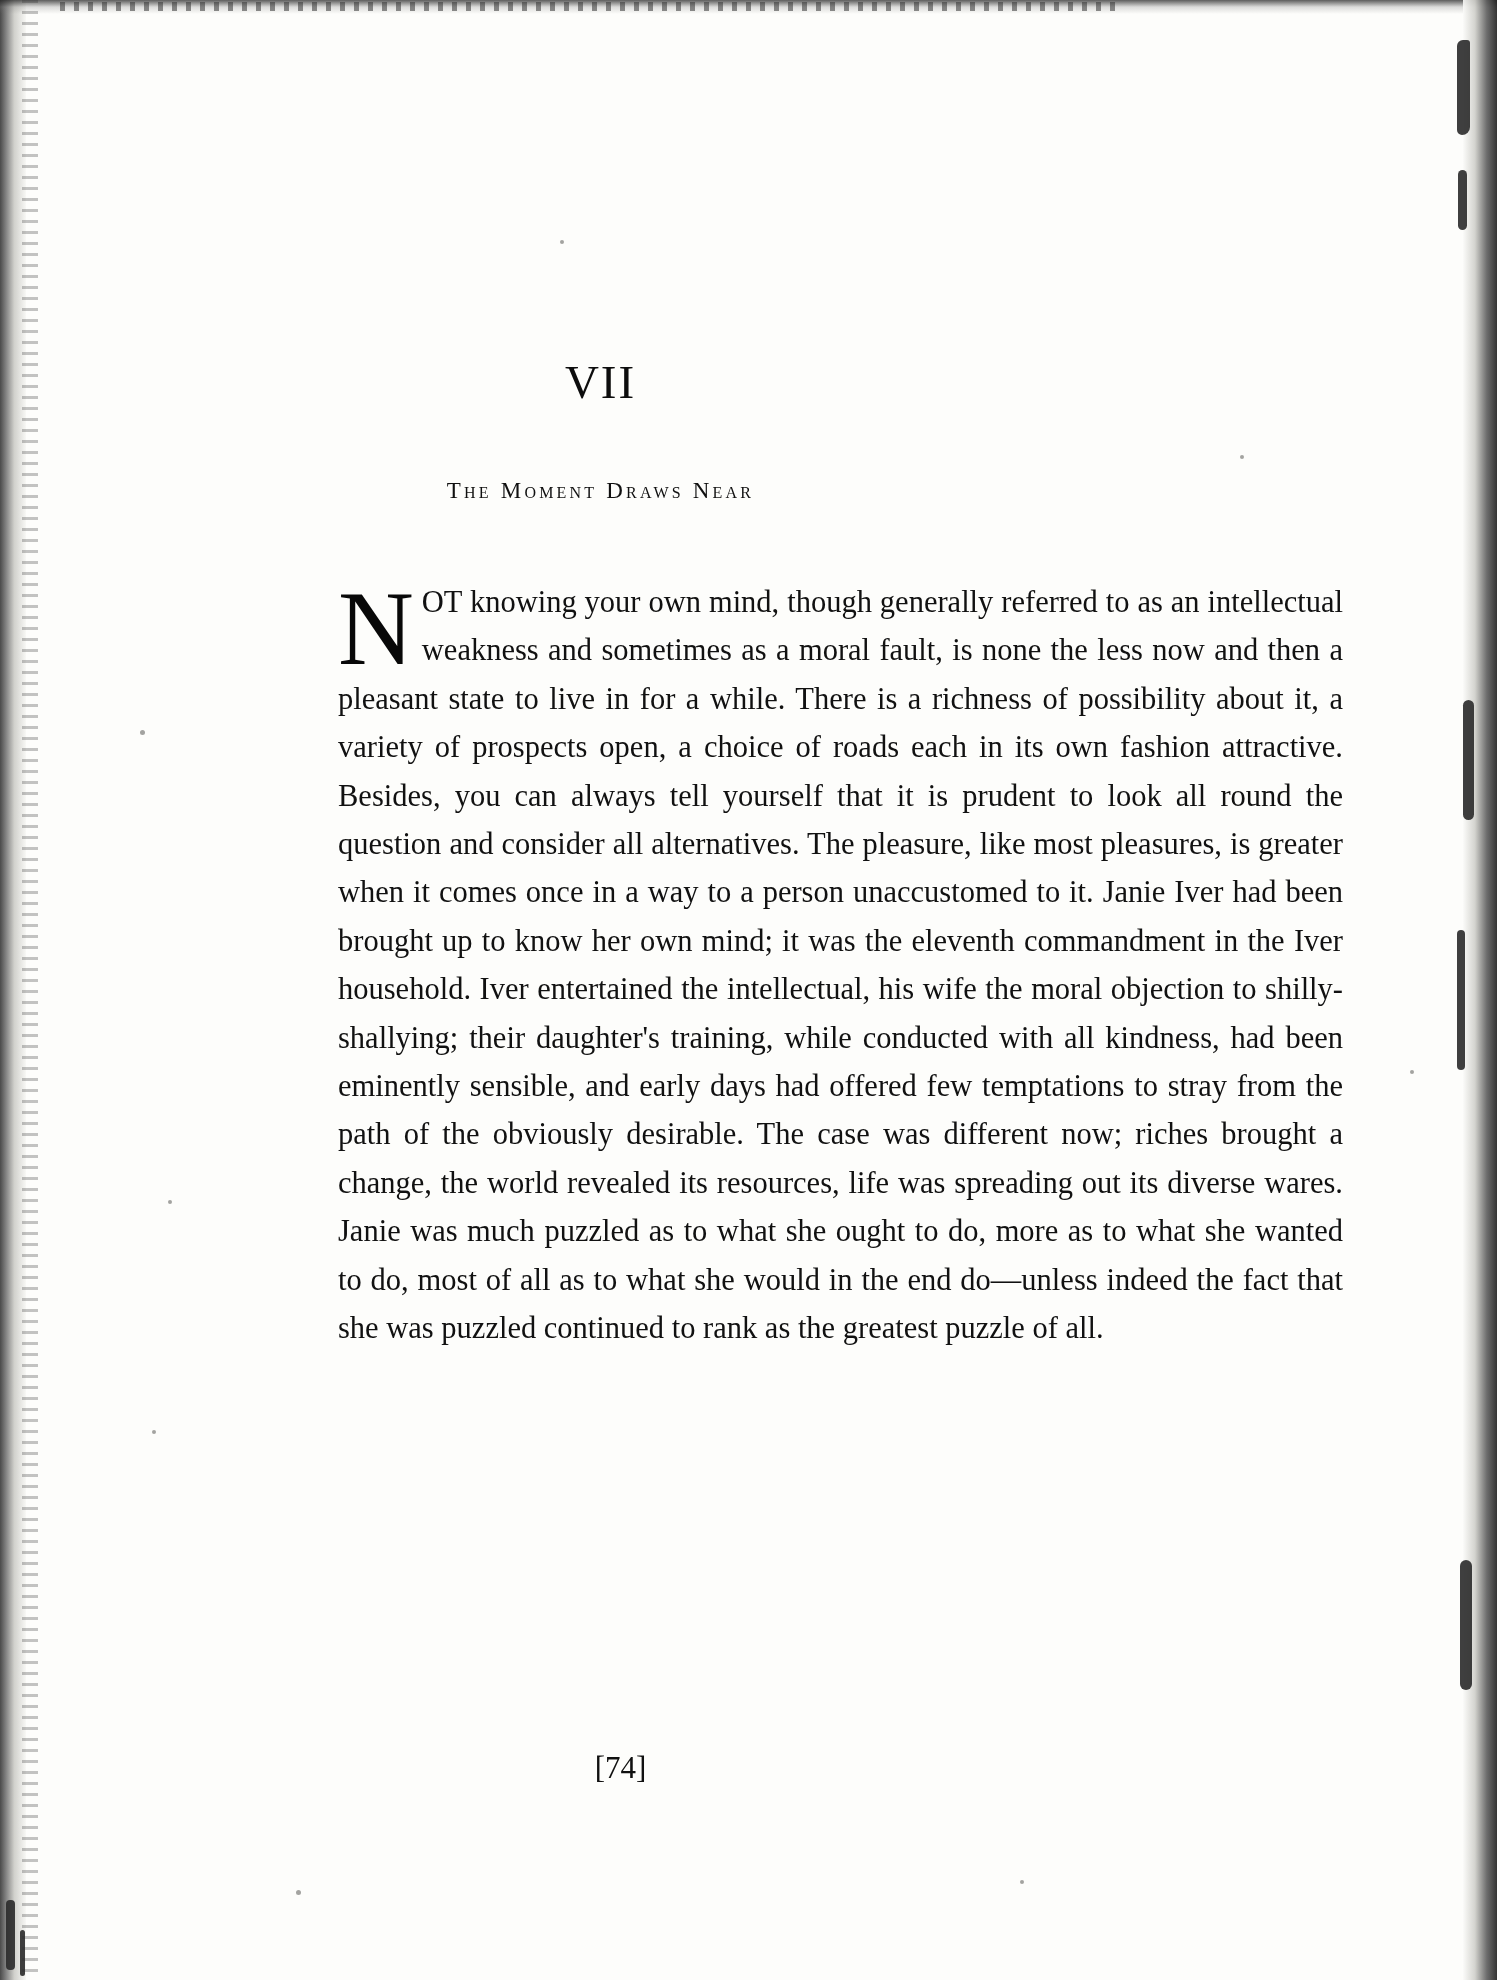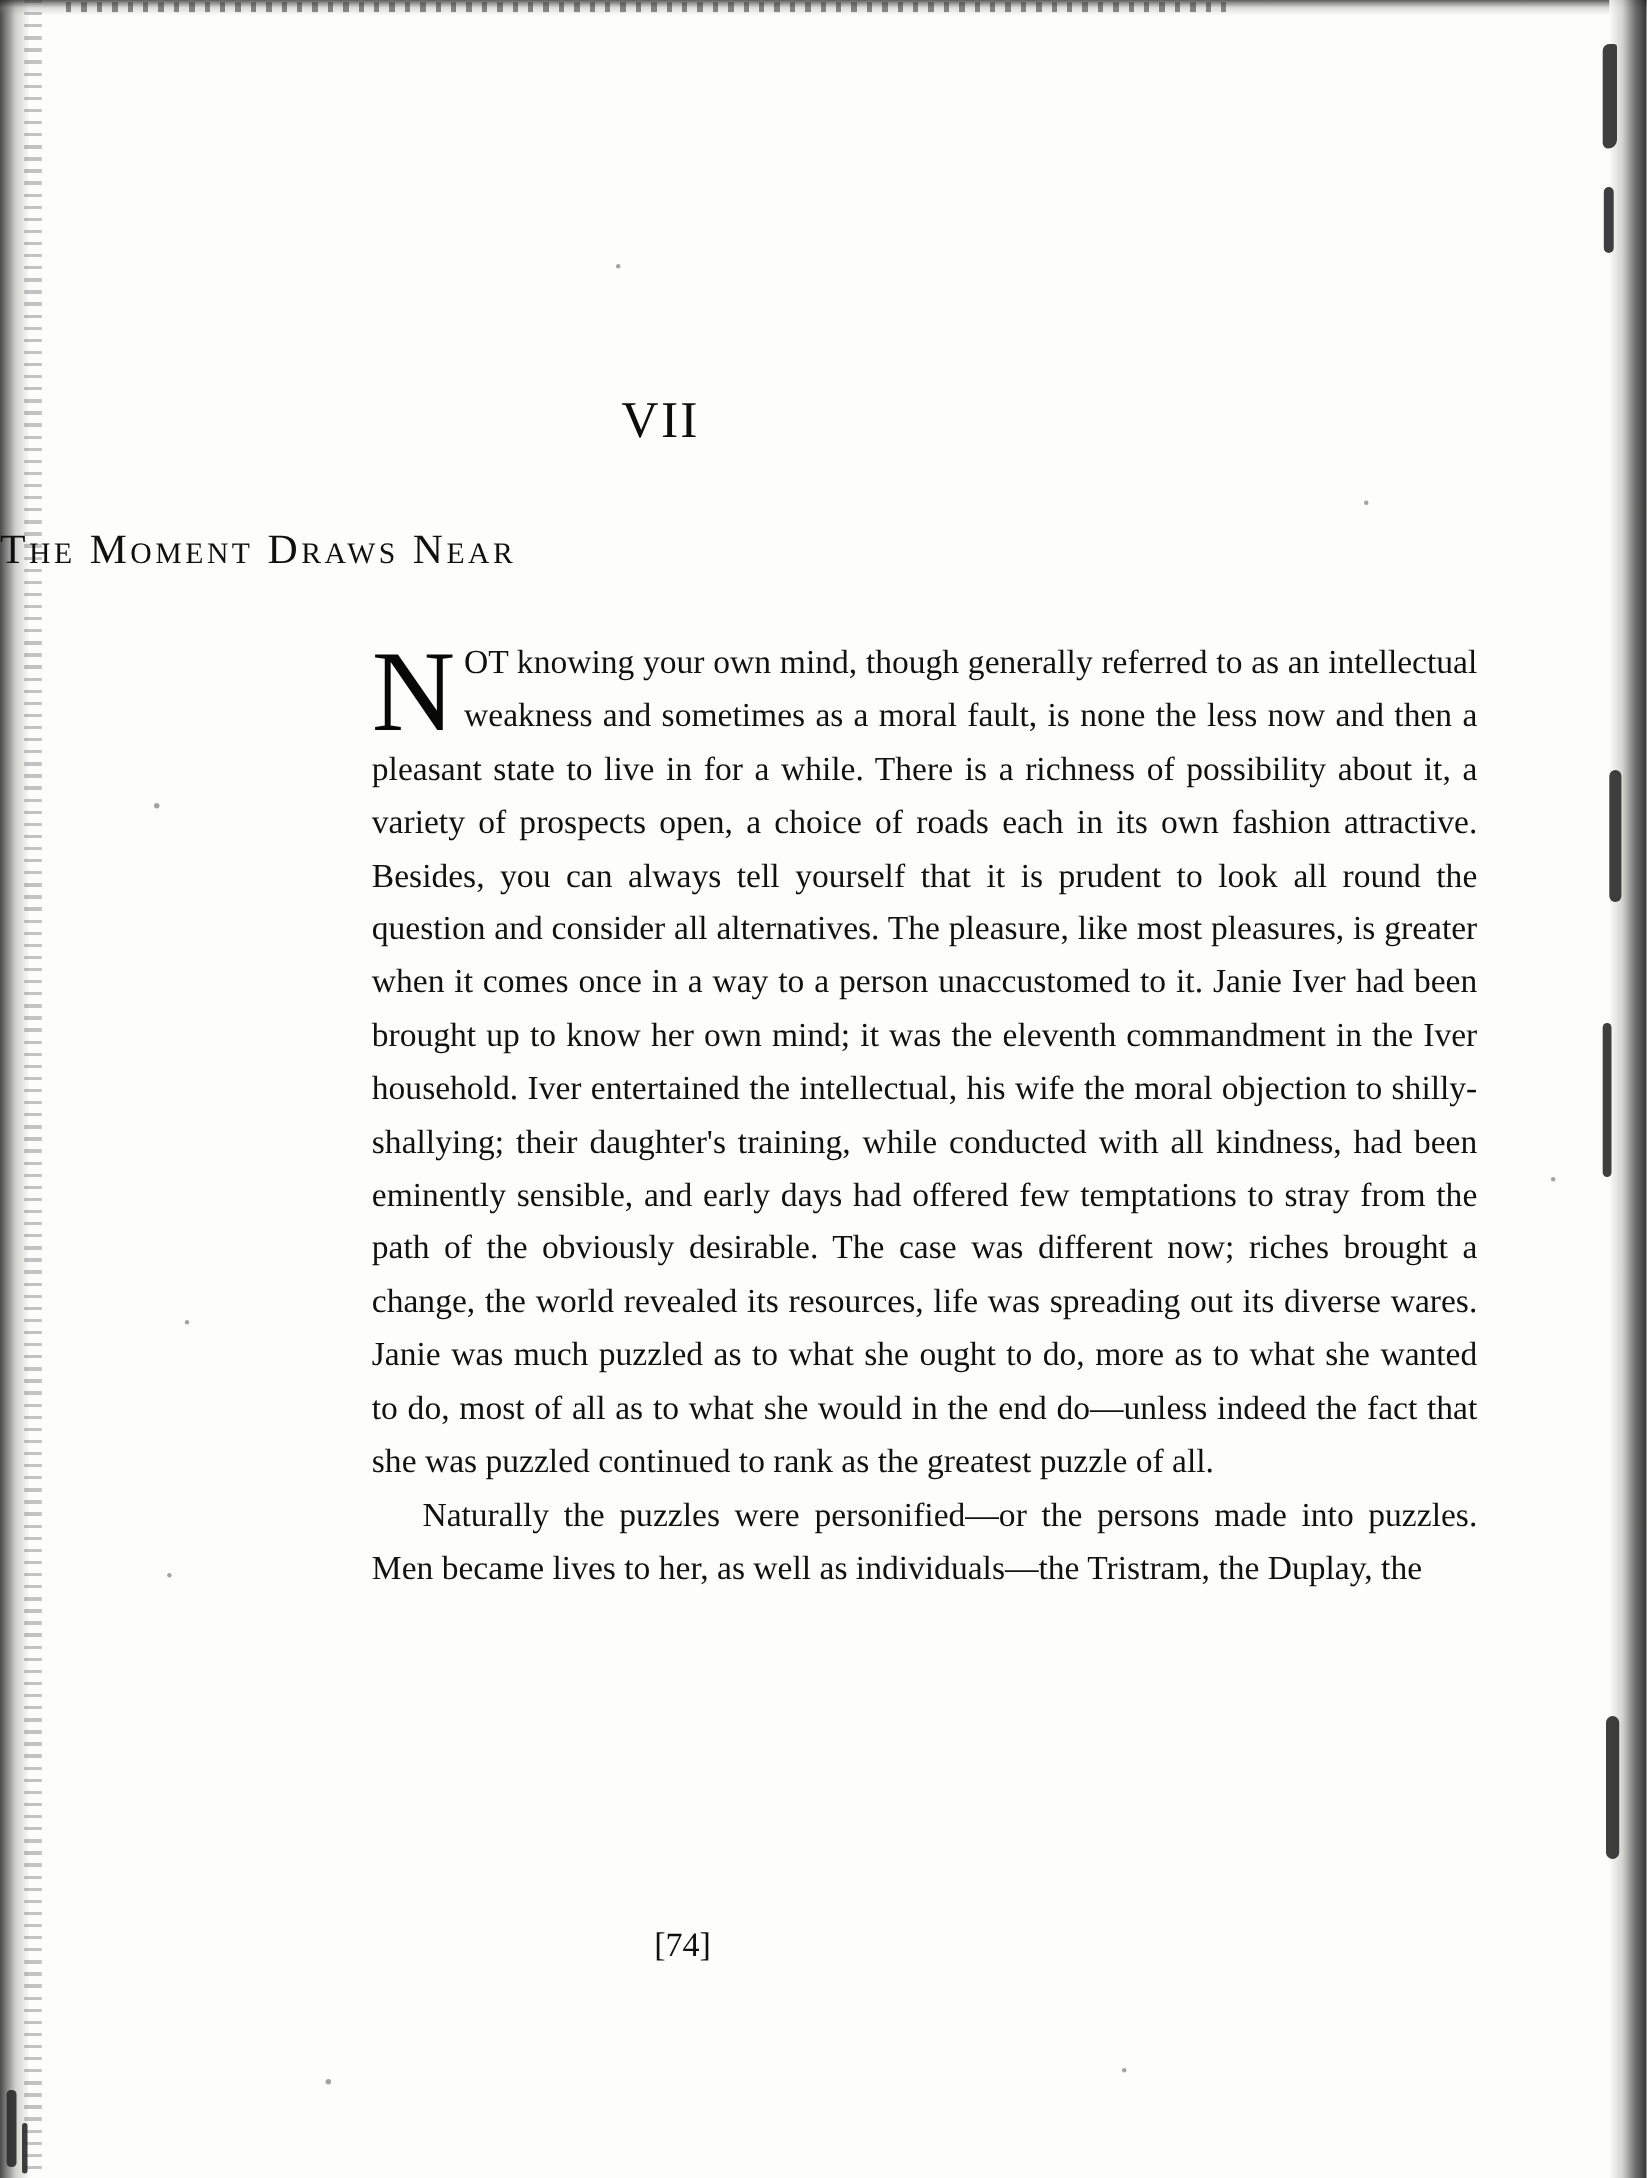--- a/index.html
+++ b/index.html
@@ -91,21 +91,22 @@
     text-align: center;
     font-size: 47px;
     letter-spacing: 2px;
     color: #0d0d0d;
     font-family: "Liberation Serif", serif;
   }
   .chapter-title {
     position: absolute;
     top: 478px;
     left: 0; right: 0;
-    font-size: 38px;
+    text-align: center;
+    font-size: 23px;
     letter-spacing: 3.2px;
     color: #101010;
     font-variant: small-caps;
     text-transform: none;
     font-family: "Liberation Serif", serif;
   }
 
   .body-block {
     position: absolute;
     left: 338px;
@@ -171,17 +172,16 @@
 </div>
 
 <div class="content">
 
   <div class="chapter-number">VII</div>
 
   <div class="chapter-title">The Moment Draws Near</div>
 
   <div class="body-block">
     <p><span class="drop-cap">N</span><span>OT knowing your own mind, though generally referred to as an intellectual weakness and sometimes as a moral fault, is none the less now and then a pleasant state to live in for a while. There is a richness of possibility about it, a variety of prospects open, a choice of roads each in its own fashion attractive. Besides, you can always tell yourself that it is prudent to look all round the question and consider all alternatives. The pleasure, like most pleasures, is greater when it comes once in a way to a person unaccustomed to it. Janie Iver had been brought up to know her own mind; it was the eleventh commandment in the Iver household. Iver entertained the intellectual, his wife the moral objection to shilly-shallying; their daughter's training, while conducted with all kindness, had been eminently sensible, and early days had offered few temptations to stray from the path of the obviously desirable. The case was different now; riches brought a change, the world revealed its resources, life was spreading out its diverse wares. Janie was much puzzled as to what she ought to do, more as to what she wanted to do, most of all as to what she would in the end do—unless indeed the fact that she was puzzled continued to rank as the greatest puzzle of all.</span></p>
-    <p class="para-indent">Naturally the puzzles were personified—or the persons made into puzzles. Men became lives to her, as well as individuals—the Tristram, the Duplay, the</p>
   </div>
 
   <div class="folio">[74]</div>
 </div>
 
 </body></html>

